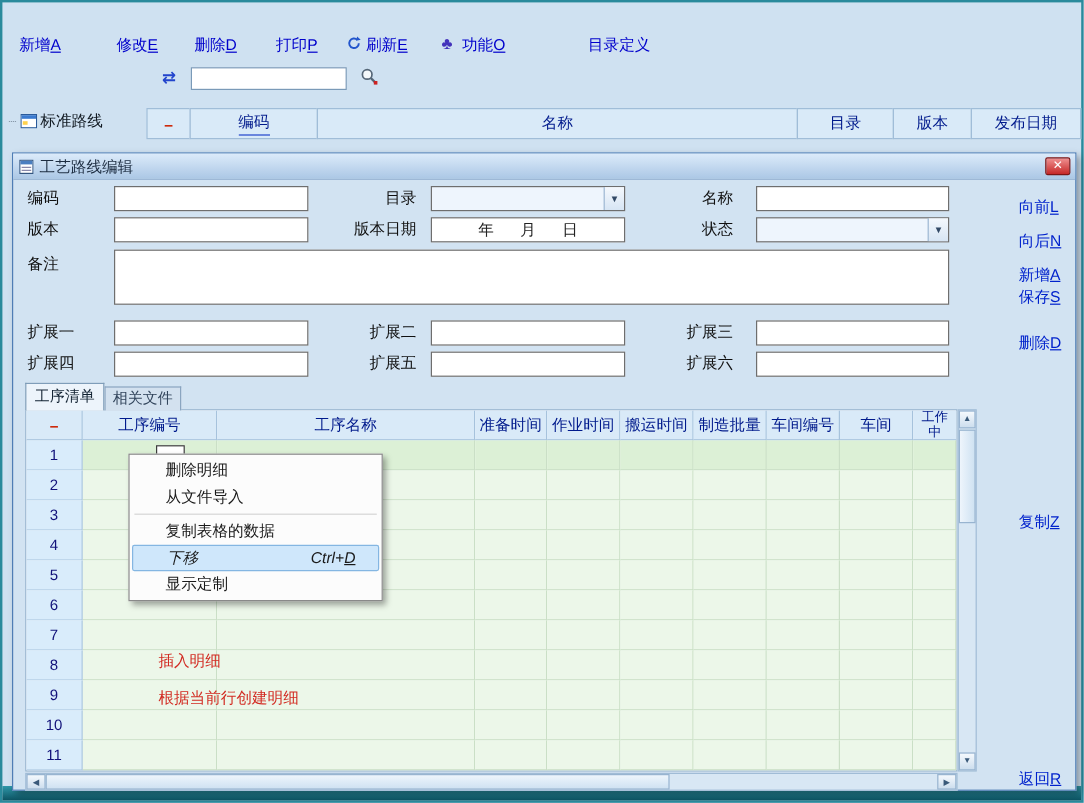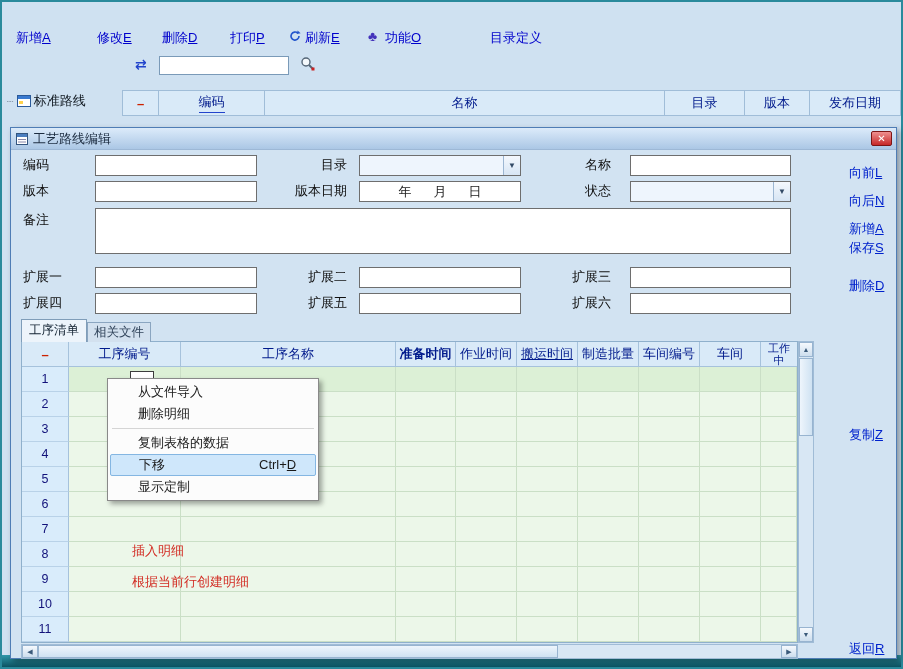--- a/index.html
+++ b/index.html
@@ -167,21 +167,21 @@
   .menu {
     position:absolute; left:105px; top:376px; width:212px; z-index:60;
     background:#fcfcfc; border:1px solid #898989; padding:2px 2px;
     box-shadow:3px 3px 5px rgba(0,0,0,.35);
   }
   .menu-item {
     position:relative; height:22px; line-height:22px; padding-left:28px;
     color:#1a1a1a; cursor:pointer; white-space:nowrap;
   }
   .menu-item.hover {
-    background:#cfe7fb; border:1px solid #84b6e2; border-radius:2px; line-height:20px;
+    background:#cfe7fb; border:1px solid #84b6e2; border-radius:2px; line-height:20px;font-style:italic;
   }
   .sub-arrow { position:absolute; right:10px; top:0; color:#333; }
   .shortcut { position:absolute; left:148px; top:0; }
   .menu-sep { height:1px; background:#d5d5d5; margin:3px 2px; }
   .red-item { position:absolute; color:#d22b22; z-index:40; white-space:nowrap; }
   svg { display:block; }
 </style>
 </head>
 <body>
 
@@ -311,23 +311,23 @@
 
     <div class="tab1"><span>工序清单</span></div>
     <div class="tab2"><span>相关文件</span></div>
 
     <div class="detail-table">
       <div class="cell-editor"></div>
     <div class="dt-head">
           <div class="dt-hcell dt-minus" style="width: 47px;">–</div>
           <div class="dt-hcell" style="width: 112px;">工序编号</div>
           <div class="dt-hcell" style="width: 215px;">工序名称</div>
-          <div class="dt-hcell" style="width: 60px; font-weight: bold;">准备时间</div>
+          <div class="dt-hcell" style="width: 60px;">准备时间</div>
           <div class="dt-hcell" style="width: 61px;">作业时间</div>
-          <div class="dt-hcell" style="width: 61px; text-decoration: underline;">搬运时间</div>
+          <div class="dt-hcell" style="width: 61px;">搬运时间</div>
           <div class="dt-hcell" style="width: 61px;">制造批量</div>
           <div class="dt-hcell" style="width: 61px;">车间编号</div>
           <div class="dt-hcell" style="width: 61px;">车间</div>
           <div class="dt-hcell dt-last" style="width: 36px;">工作
 中</div>
         </div>
         <div class="dt-row sel">
           <div class="dt-num" style="width: 47px;">1</div>
           <div class="dt-cell" style="width: 112px;"></div>
           <div class="dt-cell" style="width: 215px;"></div>
@@ -472,24 +472,24 @@
       <div class="hs-thumb"></div>
       <div class="sb-btn hs-right">▶</div>
     </div>
   </div>
 
   <span class="red-item" style="left:130px;top:540px">插入明细</span>
   <span class="red-item" style="left:130px;top:571px">根据当前行创建明细</span>
 
   <div class="menu">
     <div class="menu-item">
+      <span>删除明细</span>
+    </div>
+    <div class="menu-item">
       <span>从文件导入</span>
-    </div>
-    <div class="menu-item">
-      <span>删除明细</span>
     </div>
     <div class="menu-sep"></div>
     <div class="menu-item">
       <span>复制表格的数据</span>
     </div>
     <div class="menu-item hover">
       <span>下移</span>
       <span class="shortcut"><span>Ctrl+</span><span class="hk">D</span></span>
     </div>
     <div class="menu-item">

